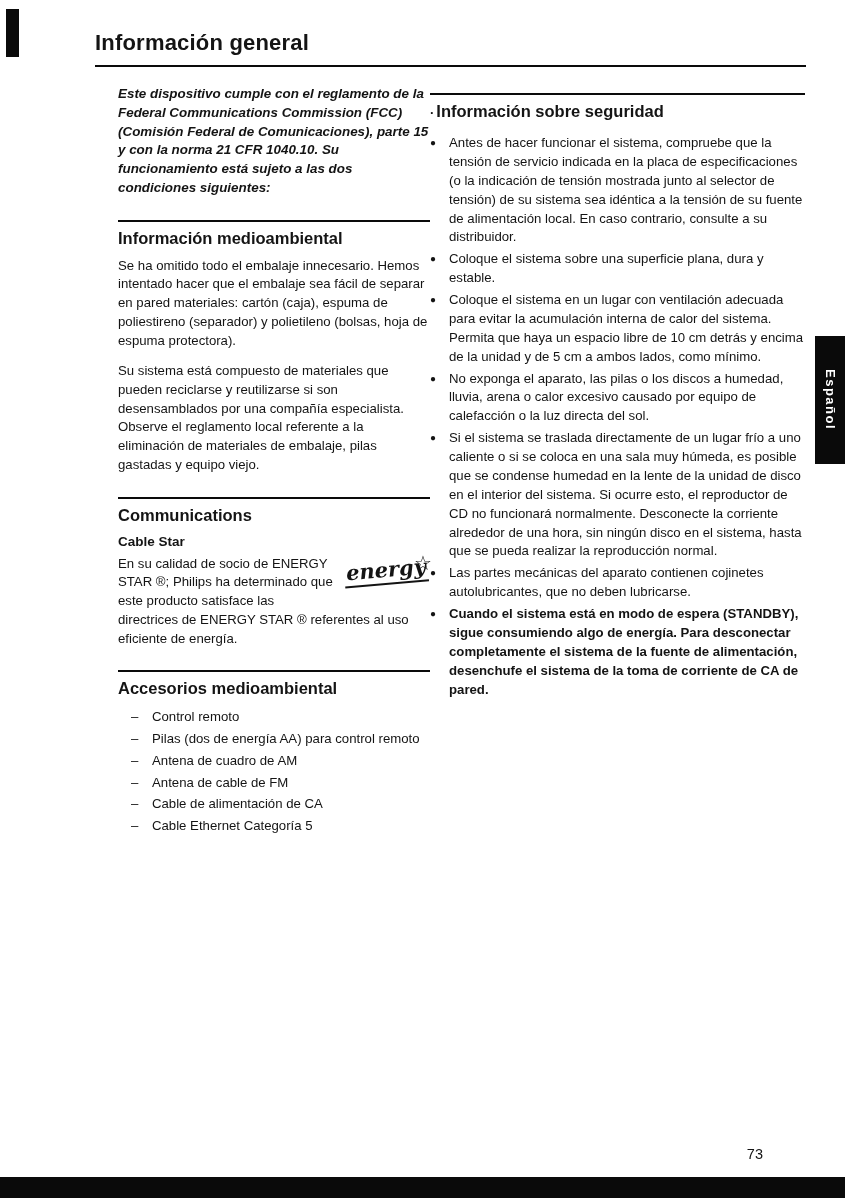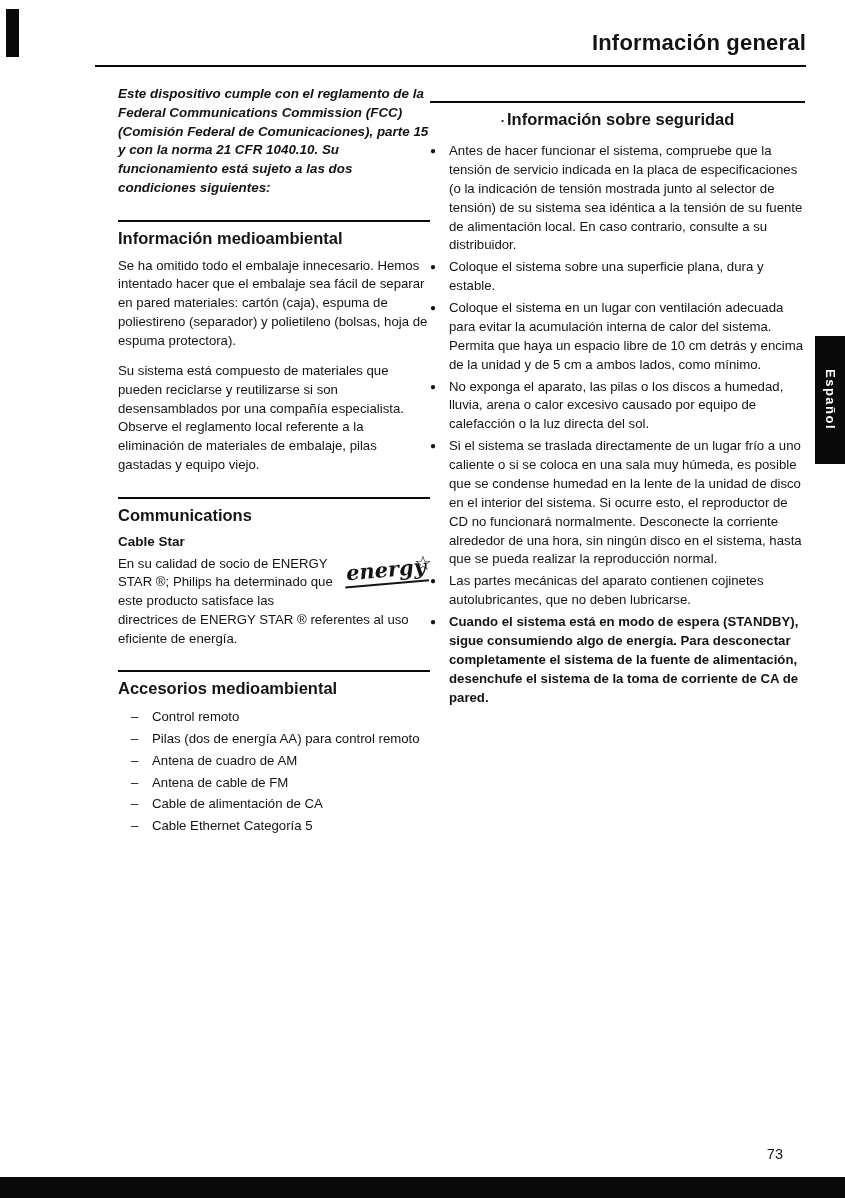--- a/index.html
+++ b/index.html
@@ -12,38 +12,37 @@
     font-family:"Liberation Sans", sans-serif;
     overflow:hidden;
   }
   
   .corner-mark { position:absolute; left:6px; top:9px; width:13px; height:48px; background:#0a0a0a; }
 
   
   .page-header {
     margin:30px 39px 4px 95px;
     border-bottom:2px solid #0a0a0a;
-    text-align:right;
     padding-bottom:9px;
   }
   .page-header h1 { margin:0; font-size:22px; font-weight:bold; letter-spacing:0.2px; }
 
   
   .columns { display:flex; margin:18px 40px 0 118px; }
   .col-left  { width:312px; flex:0 0 312px; }
   .col-right { flex:1; }
 
   p { margin:0 0 12px 0; font-size:13.2px; line-height:1.42; }
   h2 {
     font-size:16.5px; font-weight:bold;
     border-top:2px solid #0a0a0a;
     padding-top:7px;
     margin:22px 0 9px 0;
   }
-  .col-right h2 { margin-top:16px;text-align:center; }
+  .col-right h2 { margin-top:8px; }
   h3 { font-size:13.5px; font-weight:bold; margin:4px 0 6px 0; }
 
   
   .fcc p { font-weight:bold; font-style:italic; font-size:13.4px; line-height:1.4; margin-bottom:2px; }
   .fcc { margin-bottom:14px; }
 
   
   .energy-wrap { overflow:visible; }
   .energy-logo {
     float:right; width:86px; height:40px; position:relative;
@@ -74,21 +73,21 @@
   
   .lang-tab {
     position:absolute; top:336px; right:0; width:30px; height:128px;
     background:#0a0a0a; display:flex; align-items:center; justify-content:center;
   }
   .lang-tab span {
     writing-mode:vertical-rl;
     color:#ffffff; font-weight:bold; font-size:13px; letter-spacing:1.5px;
   }
 
-  .page-number { position:absolute; right:62px; bottom:36px; font-size:14.5px; }
+  .page-number { position:absolute; right:82px; bottom:36px; font-size:14.5px; }
 
   .bottom-bar { position:absolute; left:0; bottom:0; width:100%; height:21px; background:#0a0a0a; }
 </style>
 </head>
 <body>
 
 <div class="page">
 
   <div class="corner-mark"></div>
 

